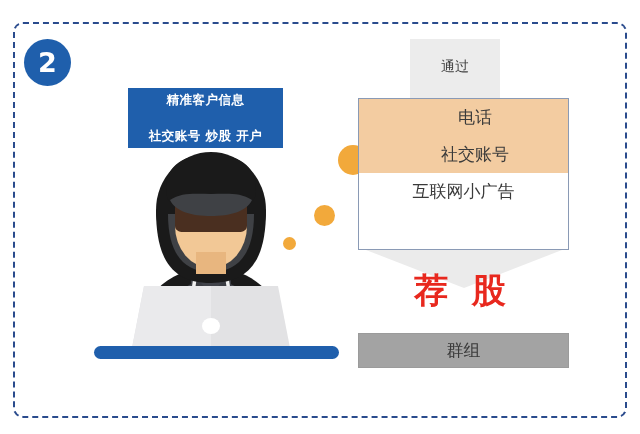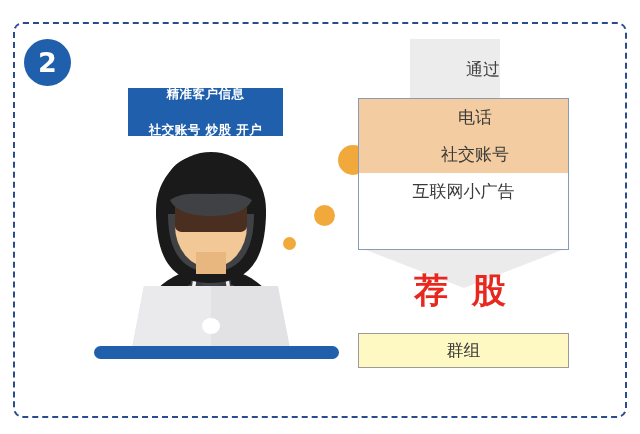--- a/index.html
+++ b/index.html
@@ -31,43 +31,43 @@
     display:flex;align-items:center;justify-content:center;
   }
   .badge span{
     color:#ffffff;font-size:27px;font-weight:bold;line-height:1;
     font-family:"DejaVu Sans","Liberation Sans",sans-serif;
   }
 
   
   .label-box{
     position:absolute;left:128px;top:88px;
-    width:155px;height:48px;
+    width:155px;height:60px;
     background:#1f5fac;
     display:flex;flex-direction:column;
     align-items:center;justify-content:center;
     gap:18px;
   }
   .label-box div{
     color:#ffffff;font-size:12.5px;font-weight:bold;
     letter-spacing:0.5px;line-height:1.45;white-space:nowrap;
   }
 
   
   .gray-band{
     position:absolute;left:410px;top:39px;
     width:90px;height:205px;
     background:#ececec;
   }
 
   
   .tongguo{
     position:absolute;left:410px;top:58px;width:90px;
-    text-align:right;
-    font-size:17px;color:#3f3f3f;
+    text-align:center;
+    font-size:14px;color:#3f3f3f;
     font-family:"DejaVu Sans","Liberation Sans",sans-serif;
   }
 
   
   .list-box{
     position:absolute;left:358px;top:98px;
     width:211px;height:152px;
     box-sizing:border-box;
     border:1.3px solid #8a9ab5;
     background:#ffffff;
@@ -97,21 +97,21 @@
     font-size:34px;font-weight:bold;color:#e8281e;
     letter-spacing:7px;
     font-family:Liberation Sans, sans-serif;
   }
 
   
   .qunzu{
     position:absolute;left:358px;top:333px;
     width:211px;height:35px;
     box-sizing:border-box;
-    background:#fef9c3;
+    background:#a3a3a3;
     border:1.3px solid #9b9b9b;
     display:flex;align-items:center;justify-content:center;
     font-size:17px;color:#3a3a3a;
     font-family:"DejaVu Sans","Liberation Sans",sans-serif;
   }
 
   
   .dot{position:absolute;border-radius:50%;background:#f2a93b;}
   .dot1{left:338px;top:145px;width:30px;height:30px;}
   .dot2{left:314px;top:205px;width:21px;height:21px;}

